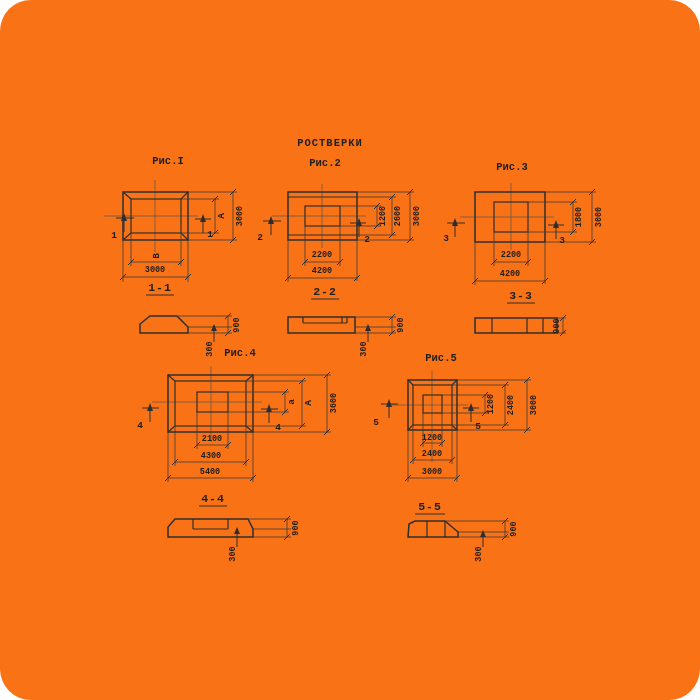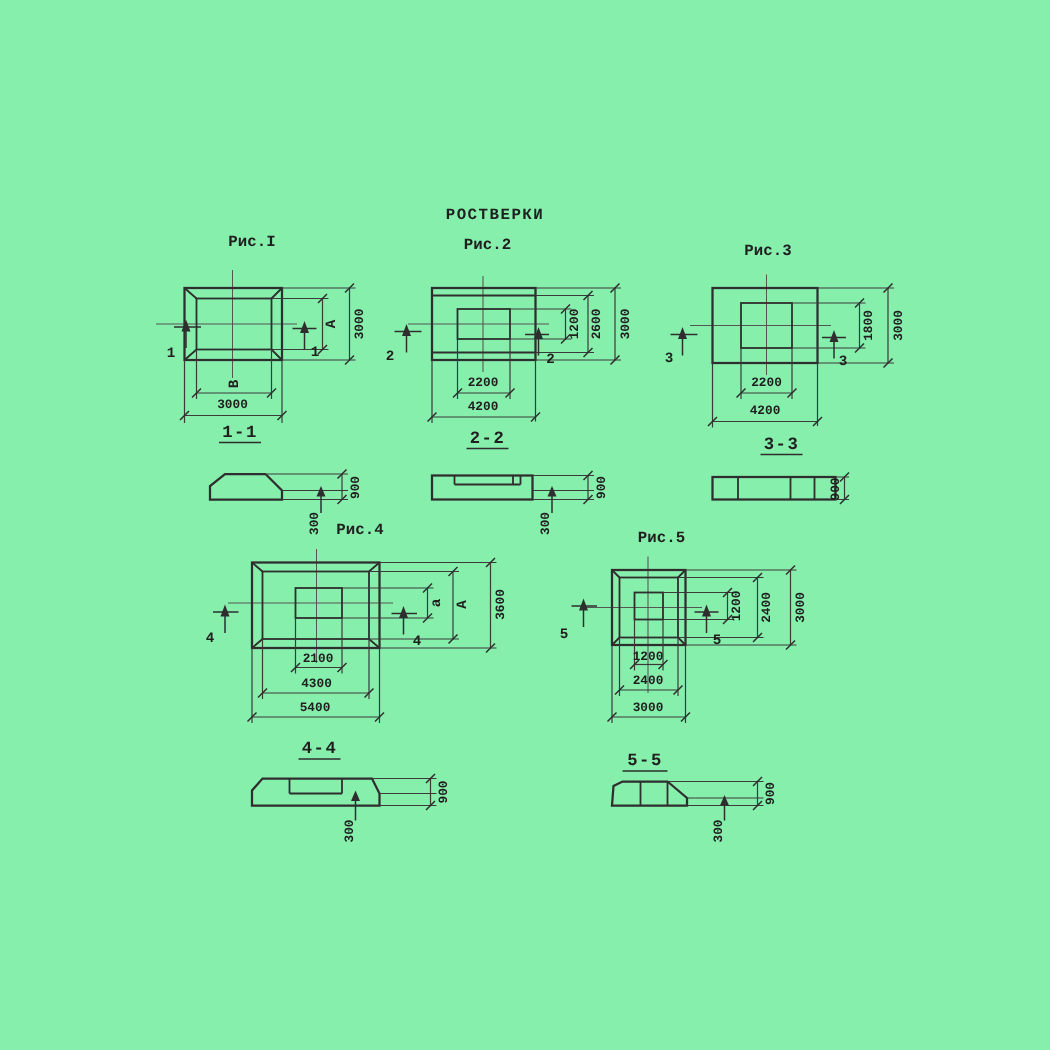--- a/index.html
+++ b/index.html
@@ -1,17 +1,17 @@
 <!DOCTYPE html>
 <html><head>
 <meta charset="utf-8">
 <style>
   html,body{margin:0;padding:0;background:#ffffff;}
-  #stage{width:700px;height:700px;background:#86efac;position:relative;overflow:hidden;
-         font-family:"Liberation Mono", monospace;}
+  #stage{width:700px;height:700px;background:#f97316;position:relative;overflow:hidden;
+         font-family:"Liberation Mono", monospace;border-radius:31px;}
   svg{display:block}
   .ol{stroke:#2e2e2e;stroke-width:1.5;fill:none;stroke-linejoin:miter}
   .ol2{stroke:#2e2e2e;stroke-width:1.2;fill:none}
   .tl{stroke:#3a3a3a;stroke-width:.8;fill:none}
   .cl{stroke:#555;stroke-width:.7;fill:none}
   .tk{stroke:#2e2e2e;stroke-width:1;fill:none}
   .ar{fill:#2e2e2e;stroke:none}
   text{fill:#1f1f1f;font-family:"Liberation Mono",monospace;}
   .title{font-size:10.5px;font-weight:bold;letter-spacing:1px;text-anchor:middle}
   .figlabel{font-size:10.5px;font-weight:bold;text-anchor:middle}

